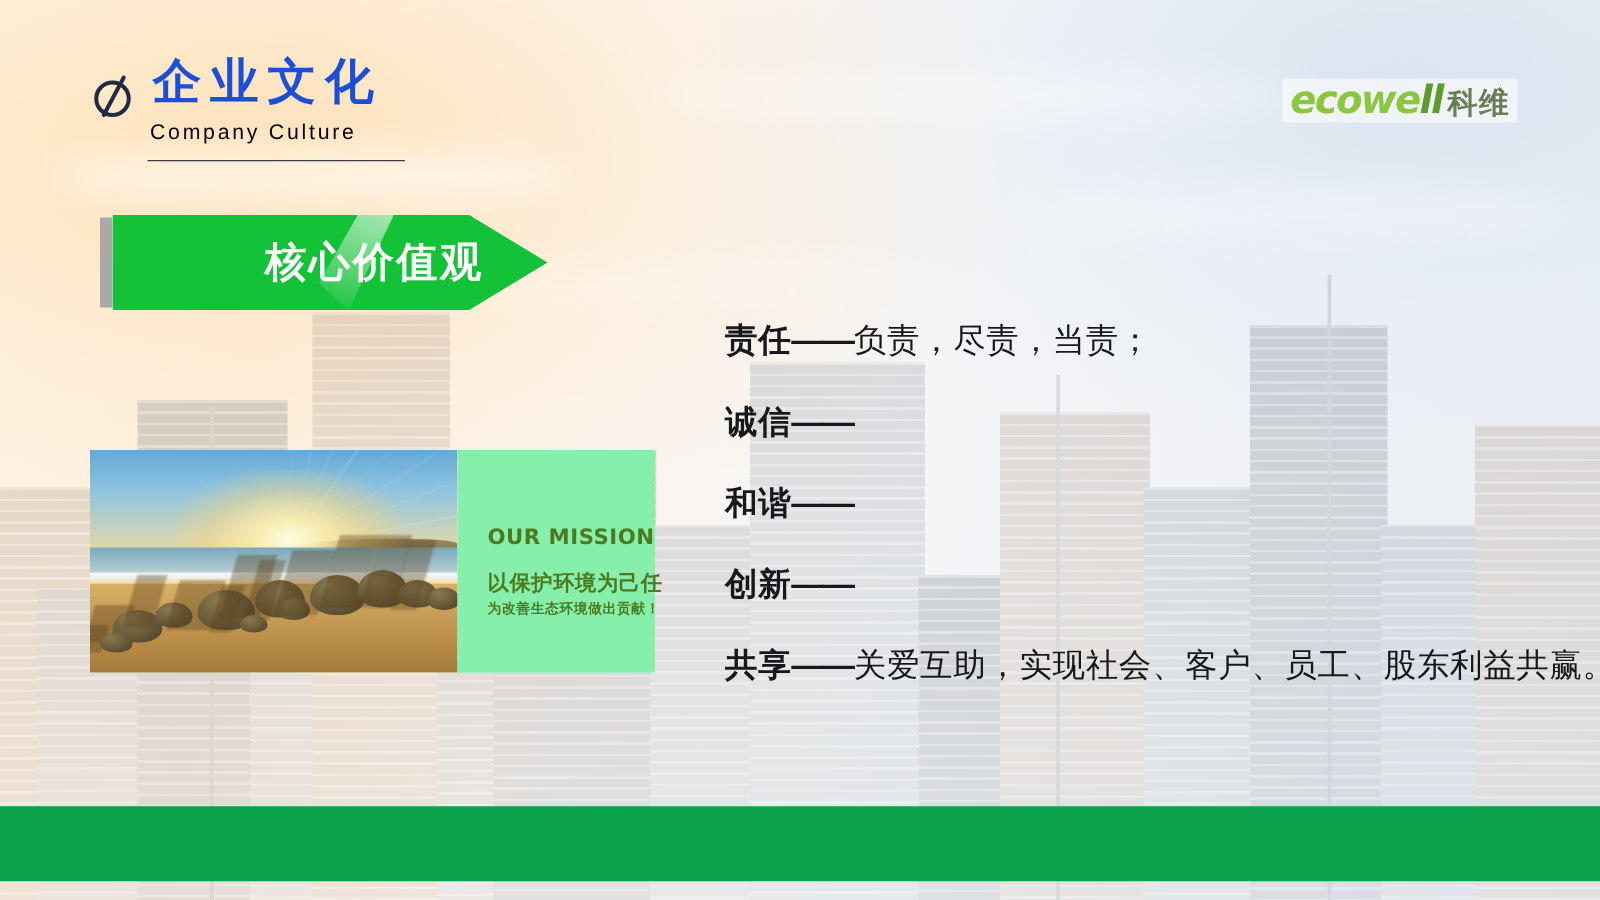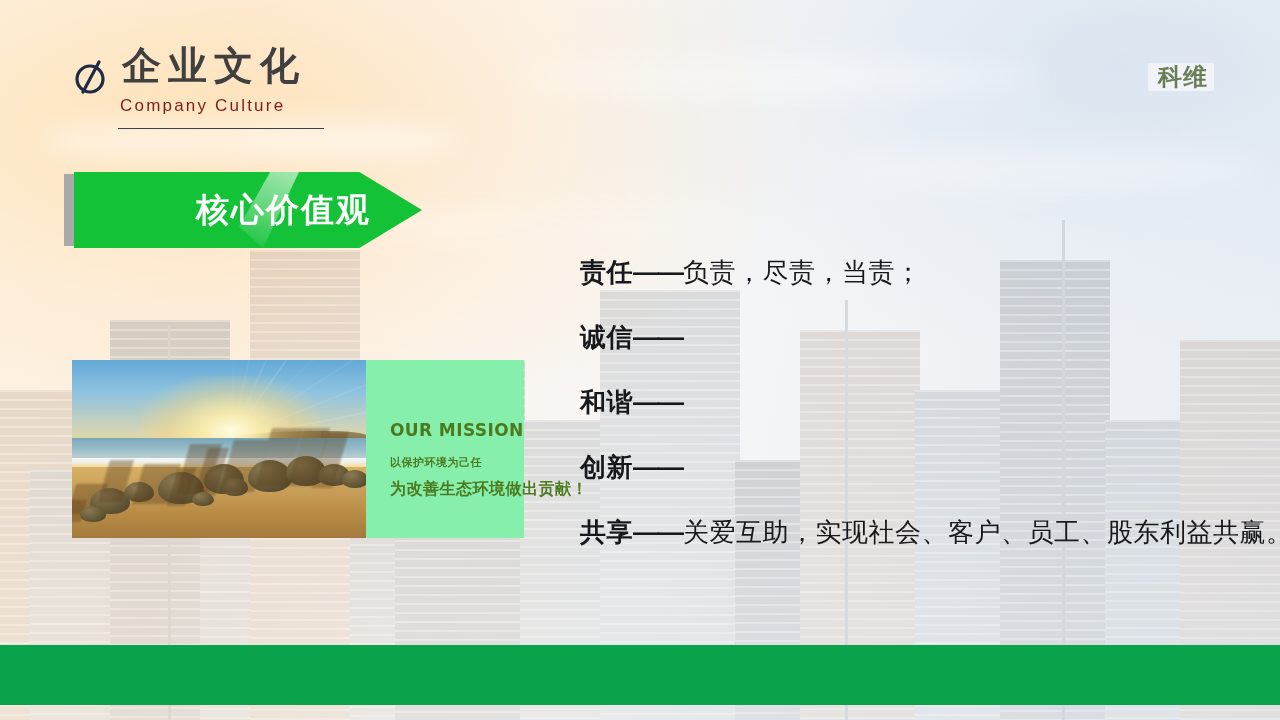--- a/index.html
+++ b/index.html
@@ -39,26 +39,26 @@
   }
   .bld.warm{background:linear-gradient(180deg,#b49f90 0%,#c3b3a6 50%,#cfc4b8 100%);}
   .bld.dark{background:linear-gradient(180deg,#7e858c 0%,#9aa1a8 55%,#b1b8be 100%);}
   .antenna{position:absolute;bottom:0;width:3px;background:#9aa1a8;}
 
   
   .header{position:absolute;left:72px;top:48px;}
   .slash-icon{position:absolute;left:0;top:9px;width:40px;height:40px;}
   .title-cn{
     position:absolute;left:50px;top:-2px;
-    font-size:39px;font-weight:bold;color:#404040;
+    font-size:39px;font-weight:bold;color:#1d4ed8;
     letter-spacing:7px;line-height:1;white-space:nowrap;
   }
   .title-en{
     position:absolute;left:48px;top:48px;
-    font-size:17px;color:#7f1d1d;letter-spacing:2.2px;
+    font-size:17px;color:#000000;letter-spacing:2.2px;
     white-space:nowrap;
     text-align:center;
   }
   .title-rule{
     position:absolute;left:46px;top:80px;width:206px;height:1px;background:#3a3f48;
   }
 
   
   .logo{
     position:absolute;right:66px;top:63px;
@@ -70,21 +70,21 @@
     font-size:31px;font-weight:bold;font-style:italic;
     color:#8cc63e;letter-spacing:-1.4px;line-height:1;
   }
   .logo-eco .l2{color:#5d9b2b;}
   .logo-cn{
     font-size:24px;font-weight:bold;color:#6b7d55;
     margin-left:4px;letter-spacing:1px;line-height:1;
   }
 
   
-  .banner{position:absolute;left:64px;top:172px;width:358px;height:73px;}
+  .banner{position:absolute;left:80px;top:172px;width:358px;height:73px;}
   .banner-tab{position:absolute;left:0;top:2px;width:10px;height:72px;background:#a9a9a9;}
   .banner-body{
     position:absolute;left:10px;top:0;width:348px;height:76px;
     background:#14c238;
     clip-path:polygon(0 0,82% 0,100% 50%,82% 100%,0 100%);
   }
   .banner-fold{
     position:absolute;left:175px;top:0;width:60px;height:76px;
     background:linear-gradient(200deg,rgba(255,255,255,.62) 0%,rgba(255,255,255,.30) 55%,rgba(255,255,255,0) 100%);
     clip-path:polygon(52% 0,100% 0,40% 100%,0 72%);
@@ -137,22 +137,22 @@
   }
   .mission-text{
     position:relative;width:158px;height:178px;background:#86efac;
   }
   .mission-title{
     position:absolute;left:24px;top:60px;
     font-family:"DejaVu Sans",sans-serif;
     font-size:17px;font-weight:bold;color:#4c7a1e;letter-spacing:.4px;
     white-space:nowrap;
   }
-  .mission-l1{position:absolute;left:24px;top:95px;font-size:11px;color:#4c7a1e;font-weight:bold;letter-spacing:.5px;white-space:nowrap;}
-  .mission-l2{position:absolute;left:24px;top:119px;font-size:16px;color:#4c7a1e;font-weight:bold;letter-spacing:.5px;white-space:nowrap;}
+  .mission-l1{position:absolute;left:24px;top:95px;font-size:17px;color:#4c7a1e;font-weight:bold;letter-spacing:.5px;white-space:nowrap;}
+  .mission-l2{position:absolute;left:24px;top:119px;font-size:11px;color:#4c7a1e;font-weight:bold;letter-spacing:.5px;white-space:nowrap;}
 
   
   .values{position:absolute;left:580px;top:240px;width:690px;}
   .value-row{
     height:65px;display:flex;align-items:center;
     font-size:26px;color:#16181b;white-space:nowrap;
   }
   .value-key{font-weight:bold;letter-spacing:.5px;}
   .value-dash{font-weight:bold;letter-spacing:-1px;}
   .value-body{font-weight:500;letter-spacing:.5px;}
@@ -198,20 +198,21 @@
     <svg class="slash-icon" viewBox="0 0 40 40">
       <circle cx="18" cy="22" r="13" fill="none" stroke="#1f2a44" stroke-width="3.2"></circle>
       <line x1="27" y1="5" x2="11" y2="35" stroke="#1f2a44" stroke-width="3.2" stroke-linecap="round"></line>
     </svg>
     <div class="title-cn">企业文化</div>
     <div class="title-en">Company  Culture</div>
     <div class="title-rule"></div>
   </div>
 
   <div class="logo">
+    <span class="logo-eco"><span>ecowe</span><span class="l2">ll</span></span>
     <span class="logo-cn">科维</span>
   </div>
 
   <div class="banner">
     <div class="banner-tab"></div>
     <div class="banner-body"></div>
     <div class="banner-fold"></div>
     <div class="banner-label">核心价值观</div>
   </div>
 

